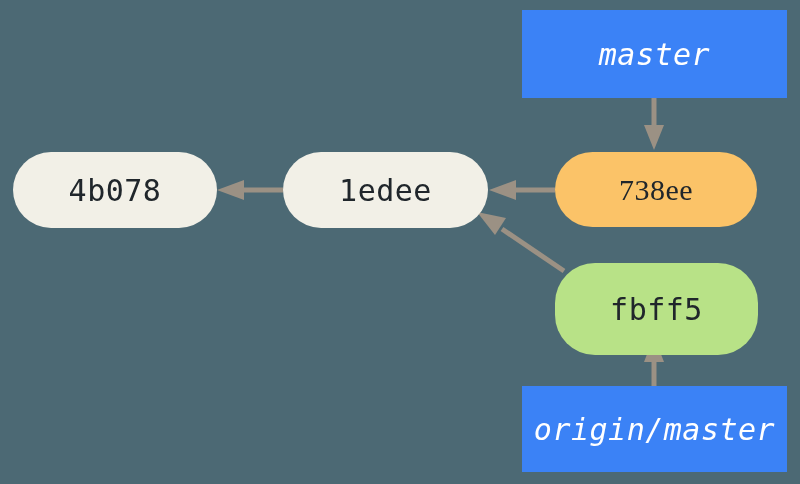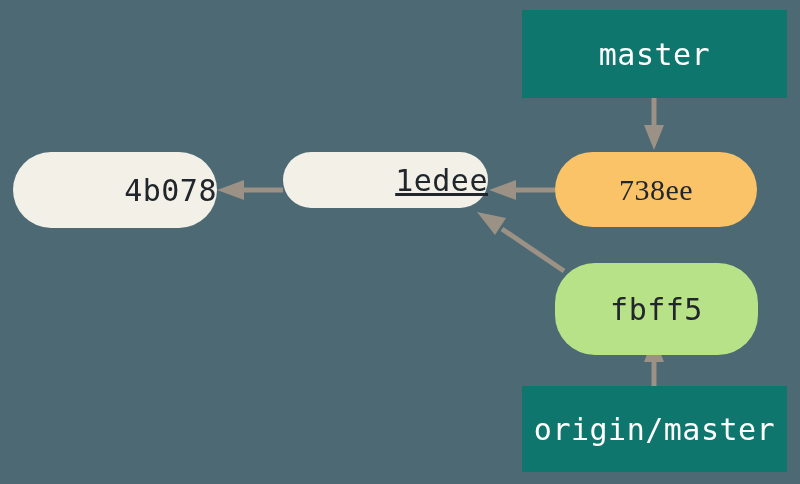--- a/index.html
+++ b/index.html
@@ -32,31 +32,32 @@
     justify-content: center;
     box-sizing: border-box;
     z-index: 2;
   }
   .commit-pill {
     border-radius: 40px;
     color: #20262b;
     font-size: 30px;
     letter-spacing: 0.5px;
   }
-  .commit-cream { background: #f2f0e7; justify-content: flex-end; }
+  .commit-cream { background: #f2f0e7; }
   .commit-orange { background: #fbc368; font-family: Liberation Serif, serif; }
   .commit-green { background: #b8e287; }
   .branch-box {
-    background: #0f766e;
+    background: #3b82f6;
     color: #ffffff;
     font-size: 30px;
     letter-spacing: 0.5px;
+    font-style: italic;
   }
   .pill-4b078 { left: 13px;  top: 152px; width: 204px; height: 76px; }
-  .pill-1edee { left: 283px; top: 152px; width: 205px; height: 56px; text-decoration: underline; }
+  .pill-1edee { left: 283px; top: 152px; width: 205px; height: 76px; }
   .pill-738ee { left: 555px; top: 152px; width: 202px; height: 75px; }
   .pill-fbff5 { left: 555px; top: 263px; width: 203px; height: 92px; }
   .box-master        { left: 522px; top: 10px;  width: 265px; height: 88px; }
   .box-origin-master { left: 522px; top: 386px; width: 265px; height: 86px; }
 </style>
 </head>
 <body>
 
 <div class="canvas">
 

